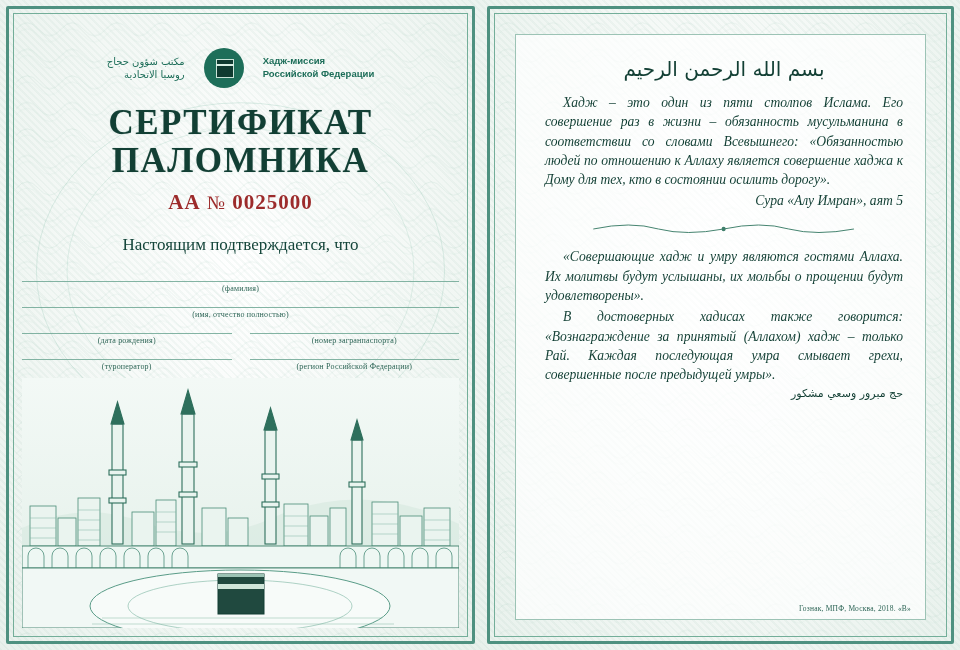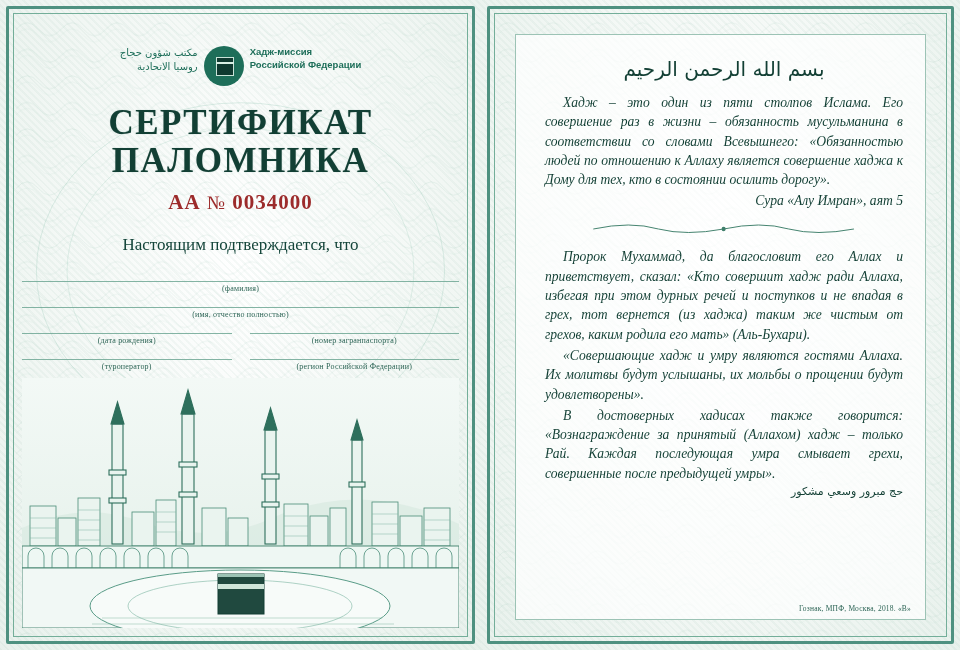--- a/index.html
+++ b/index.html
@@ -60,23 +60,23 @@
   .left-inner {
     position: absolute;
     left: 22px; right: 22px; top: 20px; bottom: 20px;
     display: flex;
     flex-direction: column;
     align-items: center;
   }
 
   .logo-row {
     display: flex;
-    align-items: flex-start;
+    align-items: center;
     justify-content: center;
-    gap: 6px;
+    gap: 19px;
     margin-top: 26px;
     height: 44px;
   }
   .logo-text-ar {
     font-size: 10px;
     color: #1d6e59;
     text-align: right;
     line-height: 1.35;
     font-family: "DejaVu Sans", sans-serif;
     direction: rtl;
@@ -290,21 +290,21 @@
       </div>
 
       <div class="title">
         <div>СЕРТИФИКАТ</div>
         <div>ПАЛОМНИКА</div>
       </div>
 
       <div class="serial">
         <span>АА</span>
         <span class="no">№</span>
-        <span>0034000</span>
+        <span>0025000</span>
       </div>
 
       <div class="confirm">Настоящим подтверждается, что</div>
 
       <div class="fields">
 
         <div class="line-row">
           <div class="field-line"></div>
           <div class="caption">(фамилия)</div>
         </div>
@@ -460,21 +460,20 @@
       <p class="para">Хадж – это один из пяти столпов Ислама. Его совершение раз в жизни – обязанность мусульманина в соответствии со словами Всевышнего: «Обязанностью людей по отношению к Аллаху является совершение хаджа к Дому для тех, кто в состоянии осилить дорогу».</p>
       <div class="attrib">Сура «Алу Имран», аят 5</div>
 
       <div class="divider">
         <svg viewBox="0 0 300 12" width="100%" height="12" preserveAspectRatio="none">
           <path d="M10 6 q 40 -8 70 0 q 30 7 70 0 q 40 -8 70 0 q 30 7 70 0" fill="none" stroke="#3f7f6b" stroke-width="1"></path>
           <circle cx="150" cy="6" r="2.2" fill="#3f7f6b"></circle>
         </svg>
       </div>
 
-      <p class="para block-gap">Пророк  Мухаммад, да благословит его Аллах и приветствует, сказал: «Кто совершит хадж ради Аллаха, избегая при этом дурных речей и поступков и не впадая в грех, тот вернется (из хаджа) таким же чистым от грехов, каким родила его мать» (Аль-Бухари).</p>
       <p class="para">«Совершающие хадж и умру являются гостями Аллаха. Их молитвы будут услышаны, их мольбы о прощении будут удовлетворены».</p>
       <p class="para">В достоверных хадисах также говорится: «Вознаграждение за принятый (Аллахом) хадж – только Рай. Каждая последующая умра смывает грехи, совершенные после предыдущей умры».</p>
 
       <div class="dua">حج مبرور وسعي مشكور</div>
 
       <div class="imprint">Гознак, МПФ, Москва, 2018. «В»</div>
     </div>
   </div>
 
 </div>

